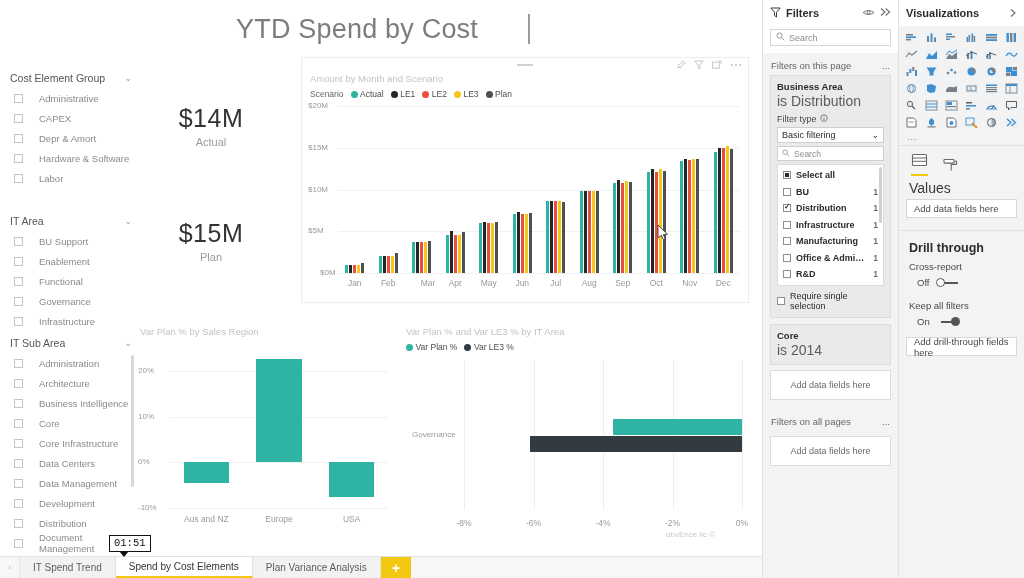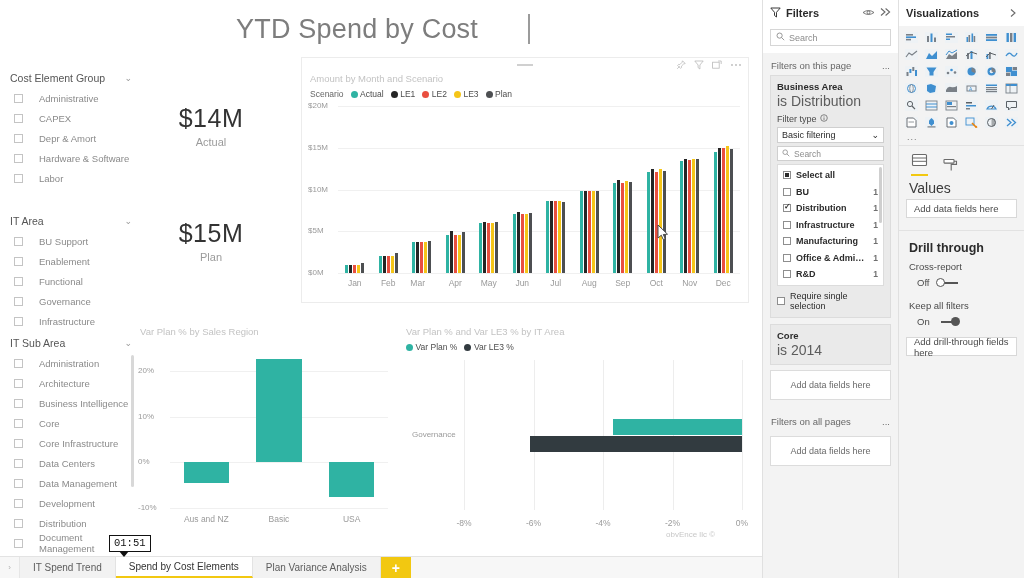--- a/index.html
+++ b/index.html
@@ -514,28 +514,28 @@
           <div class="bar" style="left: 391.55px; width: 3.4px; height: 124.415px; background: rgb(77, 79, 82);"></div>
         </div>
       <div id="mainYAxis"></div>
       <div id="mainXAxis"></div>
 
       <div class="cursor-arrow" style="left:355px; top:166px;">
         <svg width="12" height="17" viewBox="0 0 12 17">
           <path d="M1,1 L1,14 L4.3,11.2 L6.2,15.5 L8.2,14.7 L6.3,10.5 L10.5,10.2 Z" fill="#ffffff" stroke="#4a4a4a" stroke-width="1"></path>
         </svg>
       </div>
-    <div class="ytick" style="left: 6px; top: 210px;">$0M</div>
+    <div class="ytick" style="left: 18px; top: 210px;">$0M</div>
         <div class="ytick" style="left: 6px; top: 168.25px;">$5M</div>
         <div class="ytick" style="left: 6px; top: 126.5px;">$10M</div>
         <div class="ytick" style="left: 6px; top: 84.75px;">$15M</div>
         <div class="ytick" style="left: 6px; top: 43px;">$20M</div>
         <div class="xtick" style="left: 36.75px; top: 220px; width: 32px;">Jan</div>
         <div class="xtick" style="left: 70.25px; top: 220px; width: 32px;">Feb</div>
-        <div class="xtick" style="left: 91px; top: 220px; width: 32px; text-align: right;">Mar</div>
+        <div class="xtick" style="left: 110px; top: 220px; width: 32px;">Mar</div>
         <div class="xtick" style="left: 137.25px; top: 220px; width: 32px;">Apr</div>
         <div class="xtick" style="left: 170.75px; top: 220px; width: 32px;">May</div>
         <div class="xtick" style="left: 204.25px; top: 220px; width: 32px;">Jun</div>
         <div class="xtick" style="left: 237.75px; top: 220px; width: 32px;">Jul</div>
         <div class="xtick" style="left: 271.25px; top: 220px; width: 32px;">Aug</div>
         <div class="xtick" style="left: 304.75px; top: 220px; width: 32px;">Sep</div>
         <div class="xtick" style="left: 338.25px; top: 220px; width: 32px;">Oct</div>
         <div class="xtick" style="left: 371.75px; top: 220px; width: 32px;">Nov</div>
         <div class="xtick" style="left: 405.25px; top: 220px; width: 32px;">Dec</div>
       </div>
@@ -551,21 +551,21 @@
           <div style="position: absolute; left: 86.4733px; width: 45.0533px; top: 11.4286px; height: 102.857px; background: rgb(47, 179, 163);"></div>
           <div style="position: absolute; left: 159.14px; width: 45.0533px; top: 114.286px; height: 34.2857px; background: rgb(47, 179, 163);"></div>
         </div>
       <div id="regionYAxis"></div>
       <div id="regionXAxis"></div>
     <div class="ytick" style="left: 2px; top: 181px;">-10%</div>
         <div class="ytick" style="left: 2px; top: 135.286px;">0%</div>
         <div class="ytick" style="left: 2px; top: 89.5714px;">10%</div>
         <div class="ytick" style="left: 2px; top: 43.8571px;">20%</div>
         <div class="xtick" style="left: 34px; width: 72.6667px; top: 192px;">Aus and NZ</div>
-        <div class="xtick" style="left: 106.667px; width: 72.6667px; top: 192px;">Basic</div>
+        <div class="xtick" style="left: 106.667px; width: 72.6667px; top: 192px;">Europe</div>
         <div class="xtick" style="left: 179.333px; width: 72.6667px; top: 192px;">USA</div>
       </div>
 
     <div class="visual" style="left:400px; top:322px; width:352px; height:216px;">
       <div class="visual-title" style="position:absolute; left:6px; top:4px;">Var Plan % and Var LE3 % by IT Area</div>
       <div class="legend" style="position:absolute; left:6px; top:20px;">
         <span class="legend-item">
           <span class="legend-dot" style="background:#2fb3a3"></span>
           <span class="legend-text">Var Plan %</span>
         </span>

